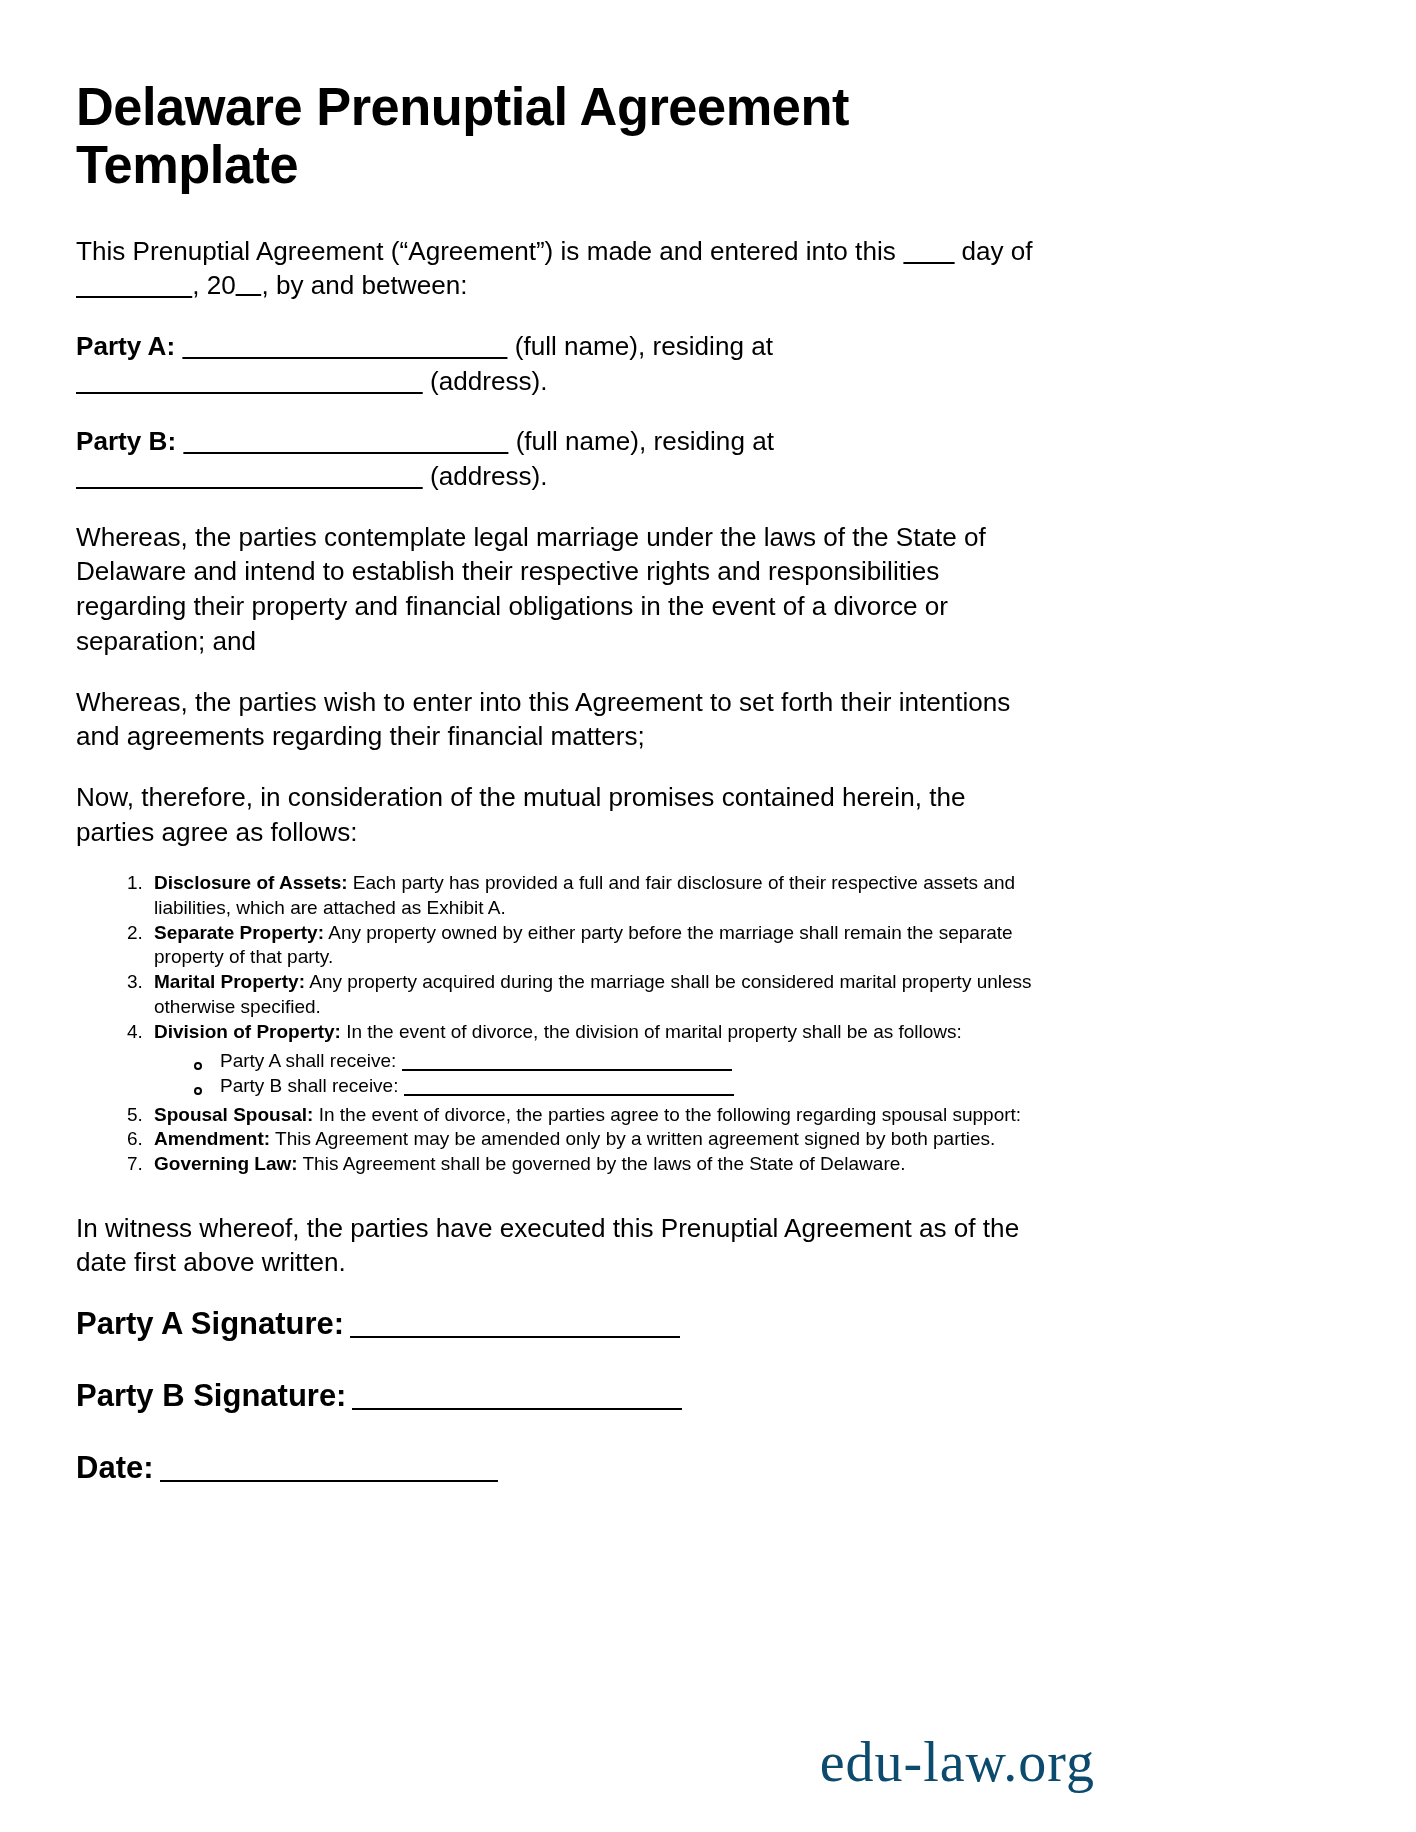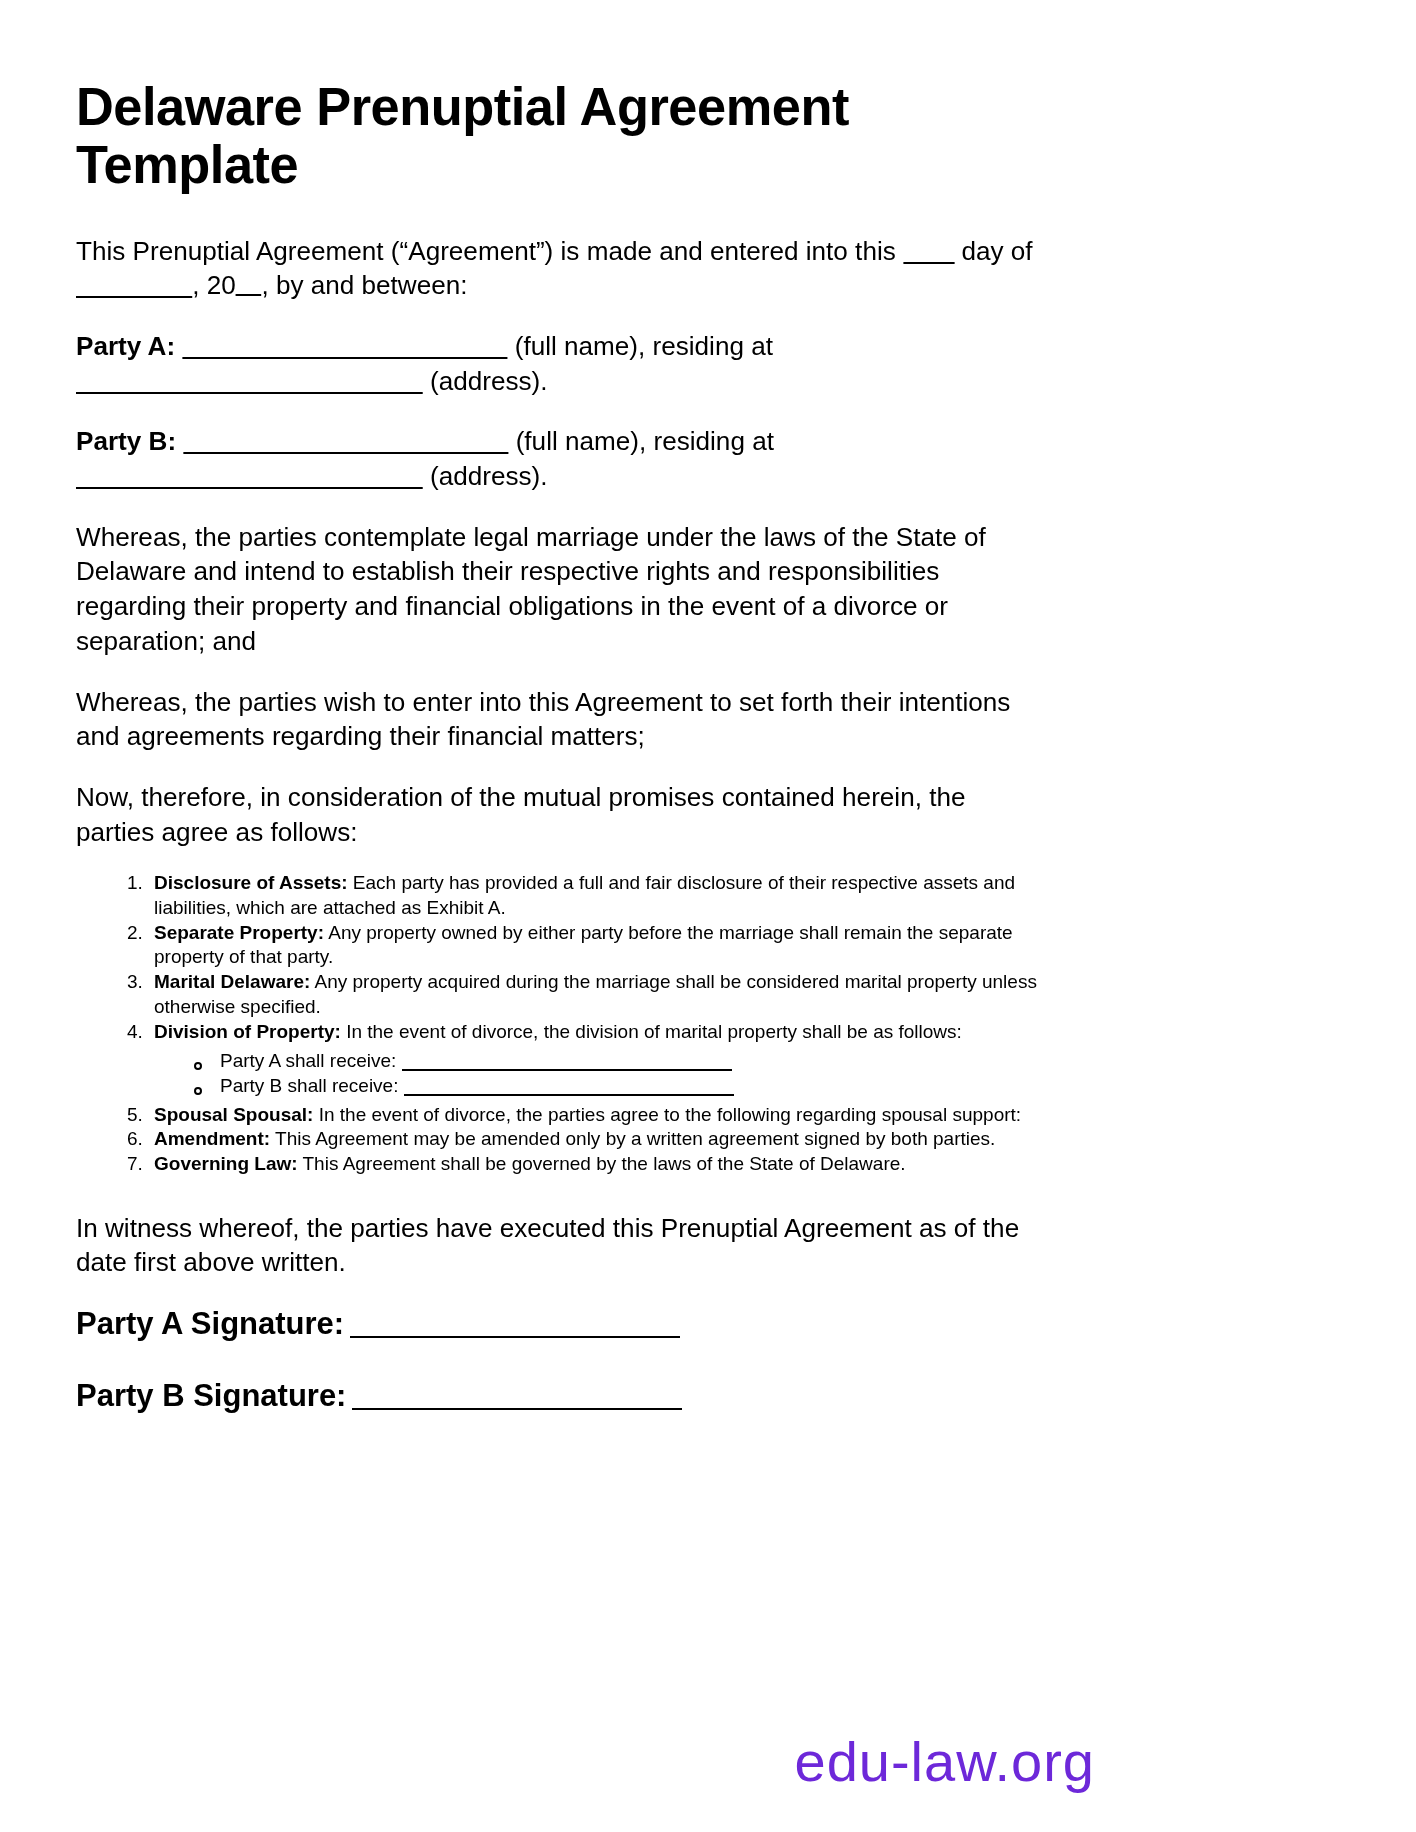--- a/index.html
+++ b/index.html
@@ -108,24 +108,24 @@
   }
   .sig-line .blank { margin-left: 6px; }
 
   .closing-para { margin-top: 34px; }
 
   
   .watermark {
     position: absolute;
     right: 44px;
     bottom: 38px;
-    font-family: Liberation Sans, sans-serif;
+    font-family: Liberation Serif, serif;
     font-size: 56px;
     letter-spacing: 1px;
-    color: #6d28d9;
+    color: #0c4a6e;
     white-space: nowrap;
   }
 </style>
 </head>
 <body>
 
 <div class="page">
 
   <h1 class="doc-title">Delaware Prenuptial Agreement Template</h1>
 
@@ -145,21 +145,21 @@
 
     <li>
       <span class="b">Disclosure of Assets:</span><span> Each party has provided a full and fair disclosure of their respective assets and liabilities, which are attached as Exhibit A.</span>
     </li>
 
     <li>
       <span class="b">Separate Property:</span><span> Any property owned by either party before the marriage shall remain the separate property of that party.</span>
     </li>
 
     <li>
-      <span class="b">Marital Delaware:</span><span> Any property acquired during the marriage shall be considered marital property unless otherwise specified.</span>
+      <span class="b">Marital Property:</span><span> Any property acquired during the marriage shall be considered marital property unless otherwise specified.</span>
     </li>
 
     <li>
       <span class="b">Division of Property:</span><span> In the event of divorce, the division of marital property shall be as follows:</span>
       <ul class="sub">
         <li><span>Party A shall receive:</span> <span class="blank w-md"></span></li>
         <li><span>Party B shall receive:</span> <span class="blank w-md"></span></li>
       </ul>
     </li>
 
@@ -176,16 +176,17 @@
     </li>
 
   </ol>
 
   <p class="para closing-para">In witness whereof, the parties have executed this Prenuptial Agreement as of the date first above written.</p>
 
   <div class="sig-line"><span>Party A Signature:</span><span class="blank w-sig"></span></div>
 
   <div class="sig-line"><span>Party B Signature:</span><span class="blank w-sig"></span></div>
 
+  <div class="sig-line"><span>Date:</span><span class="blank w-date"></span></div>
 
   <div class="watermark">edu-law.org</div>
 
 </div>
 
 </body></html>

